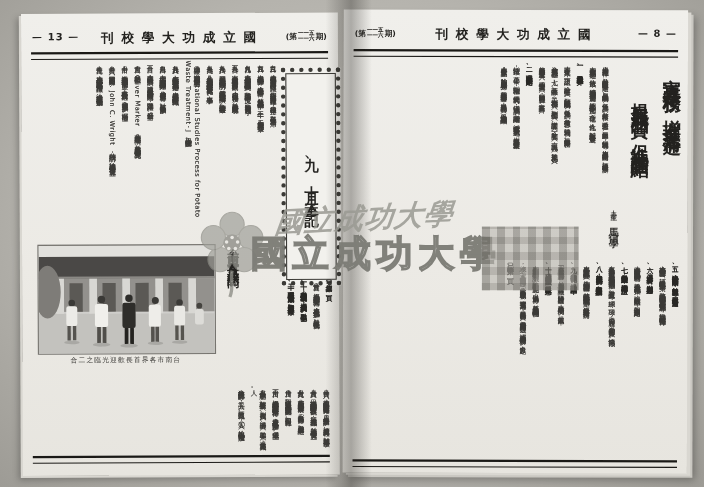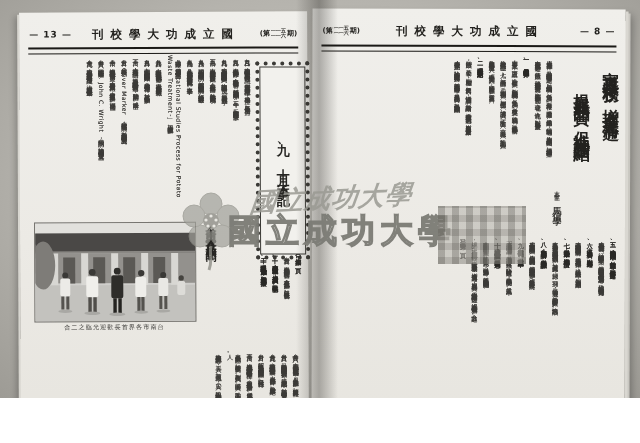--- a/index.html
+++ b/index.html
@@ -1,16 +1,16 @@
 <!DOCTYPE html>
 <html><head>
 <meta charset="utf-8">
 <style>
   html,body{margin:0;padding:0;}
-  #scan{position:relative;width:640px;height:398px;overflow:hidden;
+  #scan{position:relative;width:640px;height:443px;overflow:hidden;
     background:radial-gradient(ellipse at 50% 45%, #c9c7c1 0%, #b5b3ad 60%, #9d9b95 100%);
     font-family:"DejaVu Sans",sans-serif;}
   .page{position:absolute;background:linear-gradient(180deg,#f0efeb 0%,#eceae5 55%,#e7e5df 100%);}
   #page-left{left:20px;top:12px;width:288px;height:420px;transform:rotate(-0.25deg);
     box-shadow:-2px 2px 0 #d8d6d0,-4px 4px 6px rgba(0,0,0,.25);}
   #page-right{left:312px;top:9px;width:313px;height:421px;transform:rotate(0.15deg);
     box-shadow:3px 2px 0 #d9d7d1,5px 4px 0 #c9c7c1,7px 6px 8px rgba(0,0,0,.3);}
   .gutter{position:absolute;left:296px;top:0;width:42px;height:443px;
     background:linear-gradient(90deg,rgba(0,0,0,0) 0%,rgba(40,38,34,.28) 45%,rgba(40,38,34,.34) 55%,rgba(0,0,0,0) 100%);z-index:30;pointer-events:none;}
 

